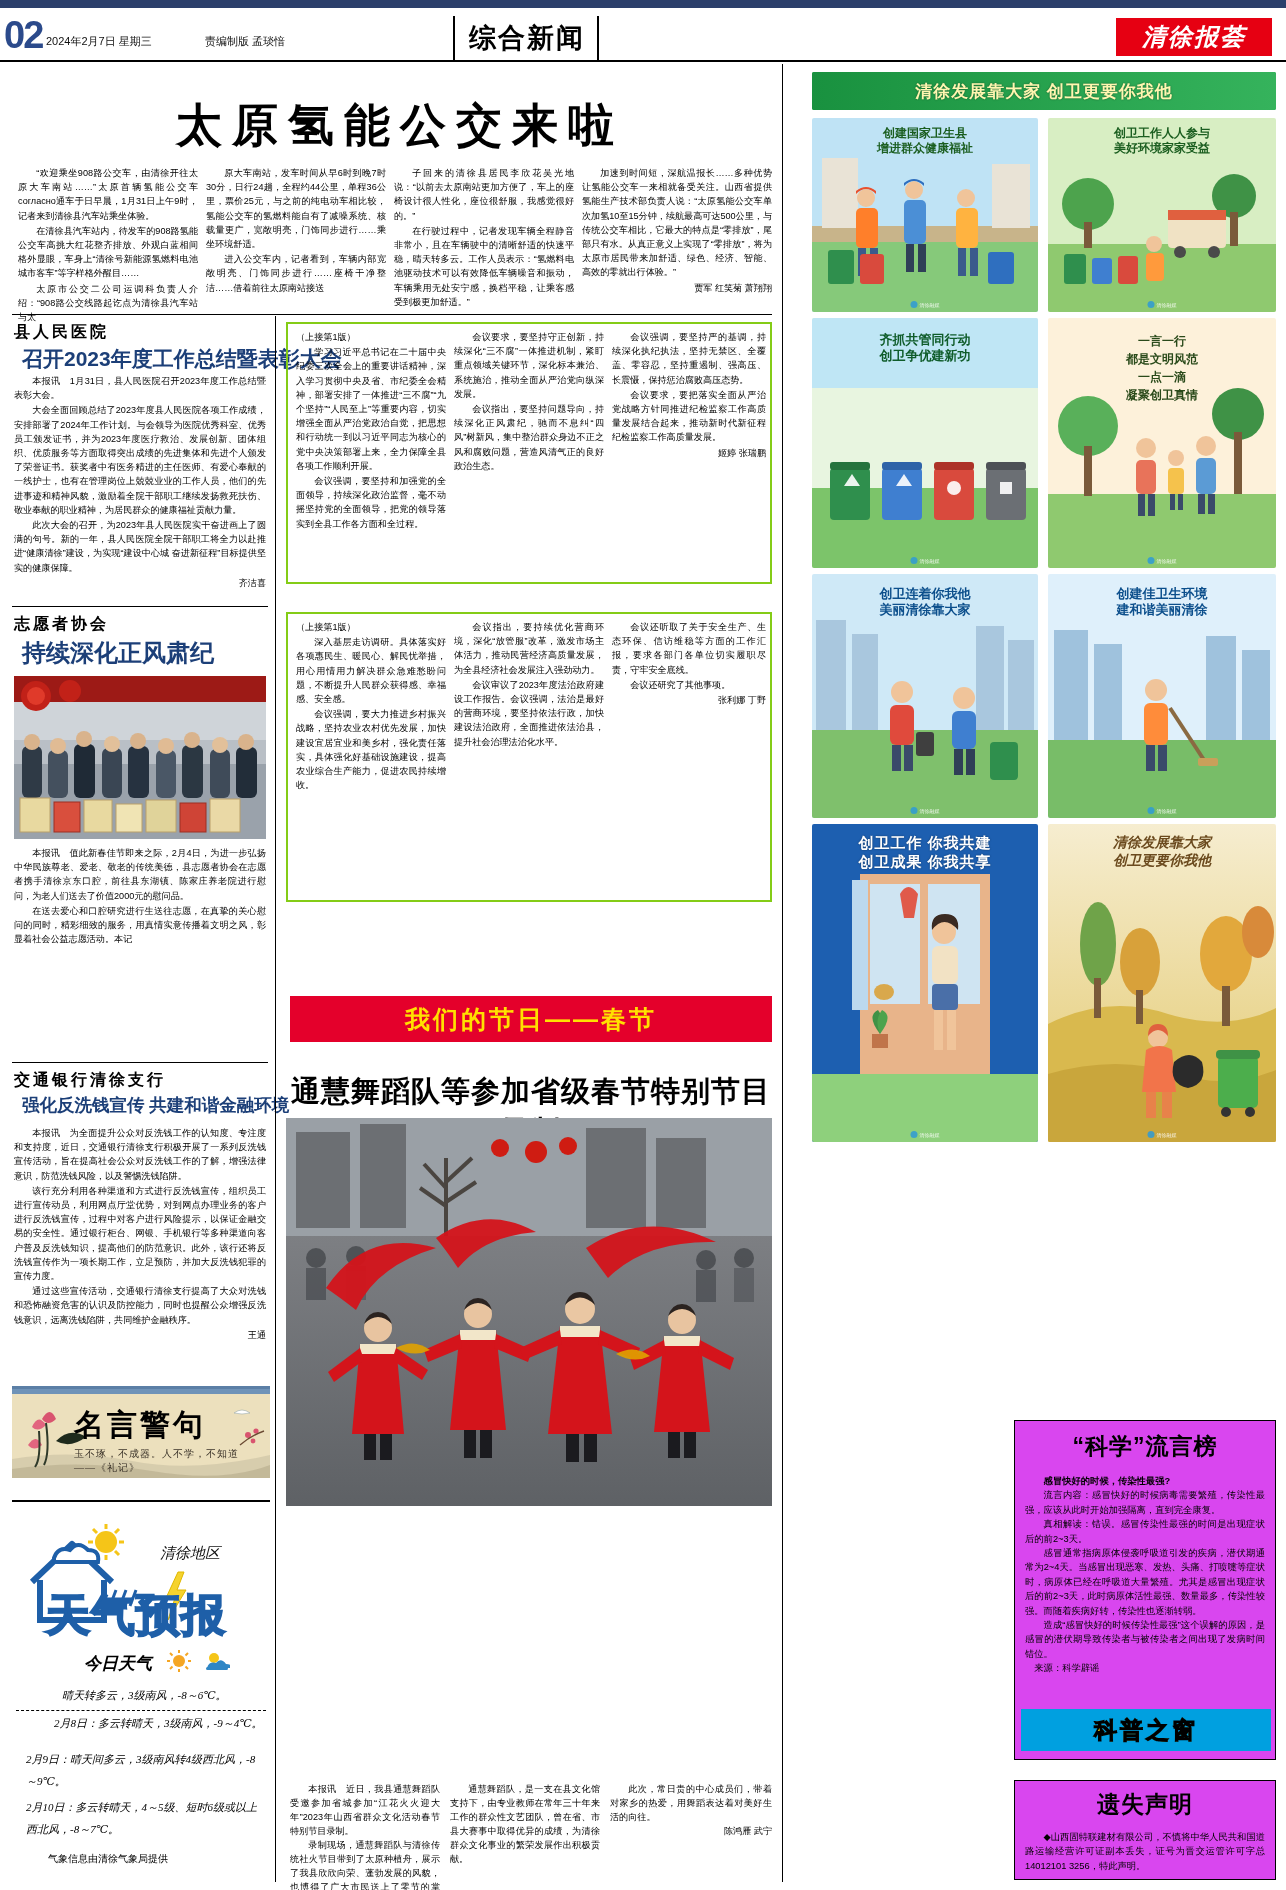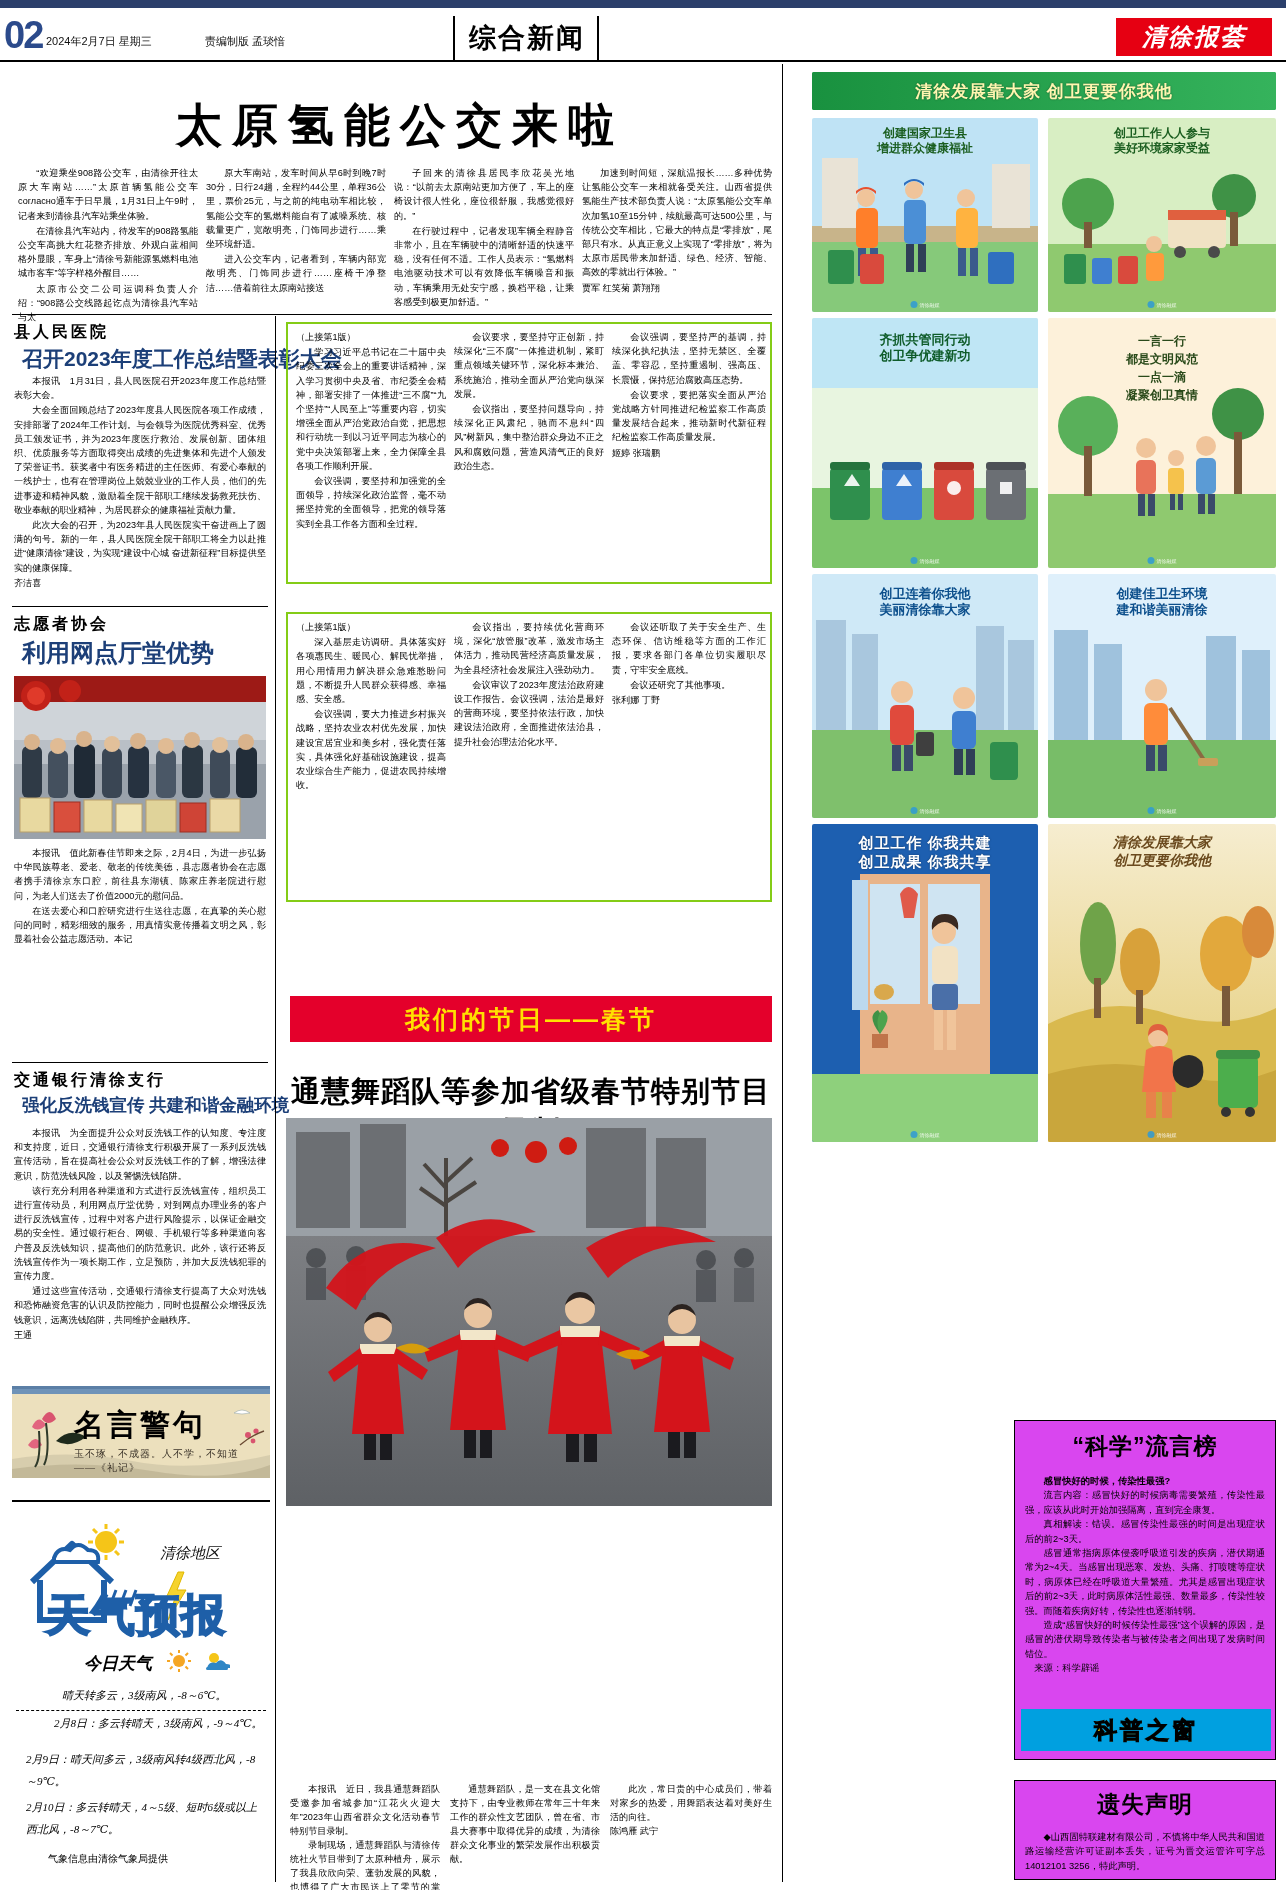--- a/index.html
+++ b/index.html
@@ -58,21 +58,21 @@
     font-family:"Liberation Sans","DejaVu Sans",sans-serif;
   }
   .body-col {
     position:absolute;
     font-size:9.1px; line-height:14.2px; text-align:justify;
     font-family:"Liberation Sans","DejaVu Sans",sans-serif;
     color:#000;
   }
   .body-col p { text-indent:2em; margin-bottom:1px; }
   .body-col p.noind { text-indent:0; }
-  .sig { text-align:left; display:block; }
+  .sig { text-align:right; display:block; }
 
   
   .kicker {
     position:absolute; font-size:16px; font-weight:bold;
     font-family:"Liberation Serif","DejaVu Serif",serif;
     letter-spacing:3px;
   }
   .subhead {
     position:absolute; font-size:21px; font-weight:bold;
     font-family:"Liberation Sans","DejaVu Sans",sans-serif;
@@ -210,21 +210,21 @@
     <p>“欢迎乘坐908路公交车，由清徐开往太原大车南站……”太原首辆氢能公交车согласно通车于日早晨，1月31日上午9时，记者来到清徐县汽车站乘坐体验。</p>
     <p>在清徐县汽车站内，待发车的908路氢能公交车高挑大红花整齐排放、外观白蓝相间格外显眼，车身上“清徐号新能源氢燃料电池城市客车”等字样格外醒目……</p>
     <p>太原市公交二公司运调科负责人介绍：“908路公交线路起讫点为清徐县汽车站与太</p>
   </div>
   <div class="body-col" style="left:206px; top:166px; width:180px; height:140px;">
     <p>原大车南站，发车时间从早6时到晚7时30分，日行24趟，全程约44公里，单程36公里，票价25元，与之前的纯电动车相比较，氢能公交车的氢燃料能自有了减噪系统、核载量更广，宽敞明亮，门饰同步进行……乘坐环境舒适。</p>
     <p>进入公交车内，记者看到，车辆内部宽敞明亮、门饰同步进行……座椅干净整洁……借着前往太原南站接送</p>
   </div>
   <div class="body-col" style="left:394px; top:166px; width:180px; height:140px;">
     <p>子回来的清徐县居民李欣花吴光地说：“以前去太原南站更加方便了，车上的座椅设计很人性化，座位很舒服，我感觉很好的。”</p>
-    <p>在行驶过程中，记者发现车辆全程静音非常小，且在车辆驶中的清晰舒适的快速平稳，没有任何不适。工作人员表示：“氢燃料电池驱动技术可以有效降低车辆噪音和振动，车辆乘用无处安宁感，换档平稳，让乘客感受到极更加舒适。”</p>
+    <p>在行驶过程中，记者发现车辆全程静音非常小，且在车辆驶中的清晰舒适的快速平稳，晴天转多云。工作人员表示：“氢燃料电池驱动技术可以有效降低车辆噪音和振动，车辆乘用无处安宁感，换档平稳，让乘客感受到极更加舒适。”</p>
   </div>
   <div class="body-col" style="left:582px; top:166px; width:190px; height:140px;">
     <p>加速到时间短，深航温报长……多种优势让氢能公交车一来相就备受关注。山西省提供氢能生产技术部负责人说：“太原氢能公交车单次加氢10至15分钟，续航最高可达500公里，与传统公交车相比，它最大的特点是“零排放”，尾部只有水。从真正意义上实现了“零排放”，将为太原市居民带来加舒适、绿色、经济、智能、高效的零就出行体验。”</p>
     <span class="sig">贾军 红笑菊 萧翔翔</span>
   </div>
 
   <div class="hrule" style="left:12px; top:314px; width:760px;"></div>
 
   <div class="kicker" style="left:14px; top:322px;">县人民医院</div>
   <div class="subhead" style="left:14px; top:345px; color:#1c3f78;">召开2023年度工作总结暨表彰大会</div>
@@ -232,21 +232,21 @@
   <div class="body-col" style="left:14px; top:374px; width:252px; height:215px;">
     <p>本报讯　1月31日，县人民医院召开2023年度工作总结暨表彰大会。</p>
     <p>大会全面回顾总结了2023年度县人民医院各项工作成绩，安排部署了2024年工作计划。与会领导为医院优秀科室、优秀员工颁发证书，并为2023年度医疗救治、发展创新、团体组织、优质服务等方面取得突出成绩的先进集体和先进个人颁发了荣誉证书。获奖者中有医务精进的主任医师、有爱心奉献的一线护士，也有在管理岗位上兢兢业业的工作人员，他们的先进事迹和精神风貌，激励着全院干部职工继续发扬救死扶伤、敬业奉献的职业精神，为居民群众的健康福祉贡献力量。</p>
     <p>此次大会的召开，为2023年县人民医院实干奋进画上了圆满的句号。新的一年，县人民医院全院干部职工将全力以赴推进“健康清徐”建设，为实现“建设中心城 奋进新征程”目标提供坚实的健康保障。</p>
     <span class="sig">齐洁喜</span>
   </div>
 
   <div class="hrule" style="left:12px; top:606px; width:256px;"></div>
 
   <div class="kicker" style="left:14px; top:614px;">志愿者协会</div>
-  <div class="subhead" style="left:14px; top:637px; color:#1c3f78; font-size:24px;">利用网点厅堂优势</div>
+  <div class="subhead" style="left:14px; top:637px; color:#1c3f78; font-size:24px;">持续深化正风肃纪</div>
 
   <div class="photo" style="left:14px; top:676px; width:252px; height:163px;">
     <svg class="photo-bg" viewBox="0 0 252 163" preserveAspectRatio="none">
       <rect width="252" height="163" fill="#b9bfc6"></rect>
       <rect y="0" width="252" height="64" fill="#cfd4d9"></rect>
 
       <rect x="0" y="0" width="252" height="26" fill="#9d1a16"></rect>
       <circle cx="22" cy="20" r="15" fill="#c22118"></circle>
         <circle cx="22" cy="20" r="9" fill="#e03a2a"></circle>
       <circle cx="56" cy="15" r="11" fill="#c22118"></circle>

